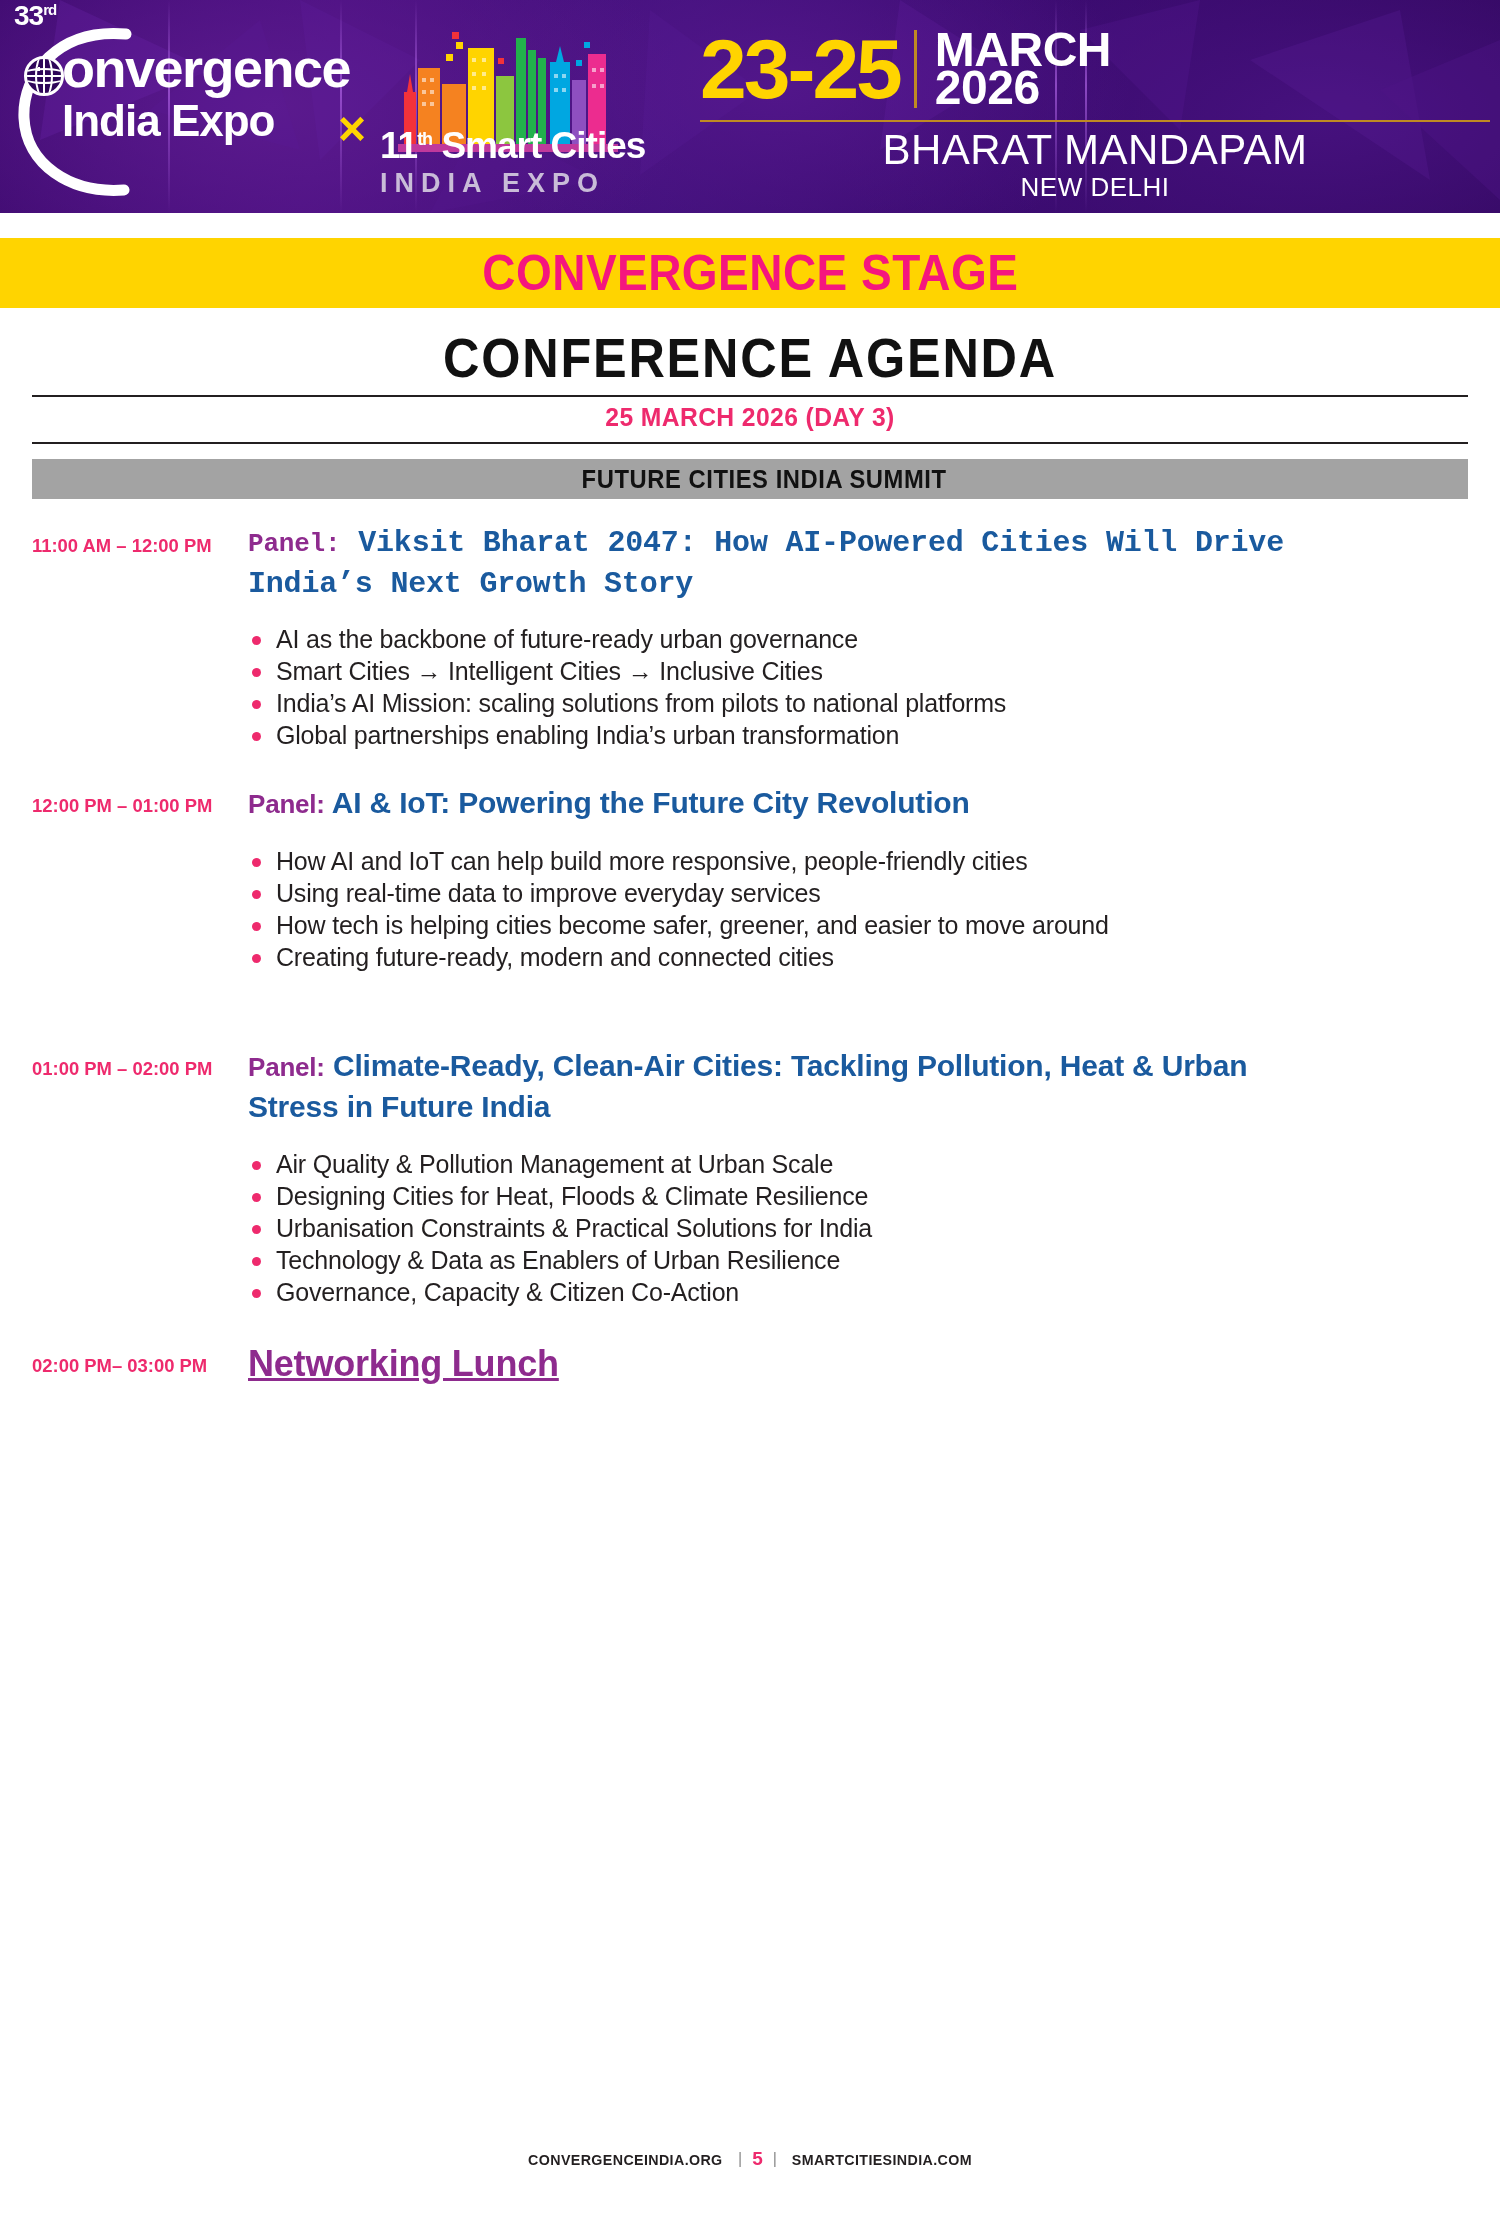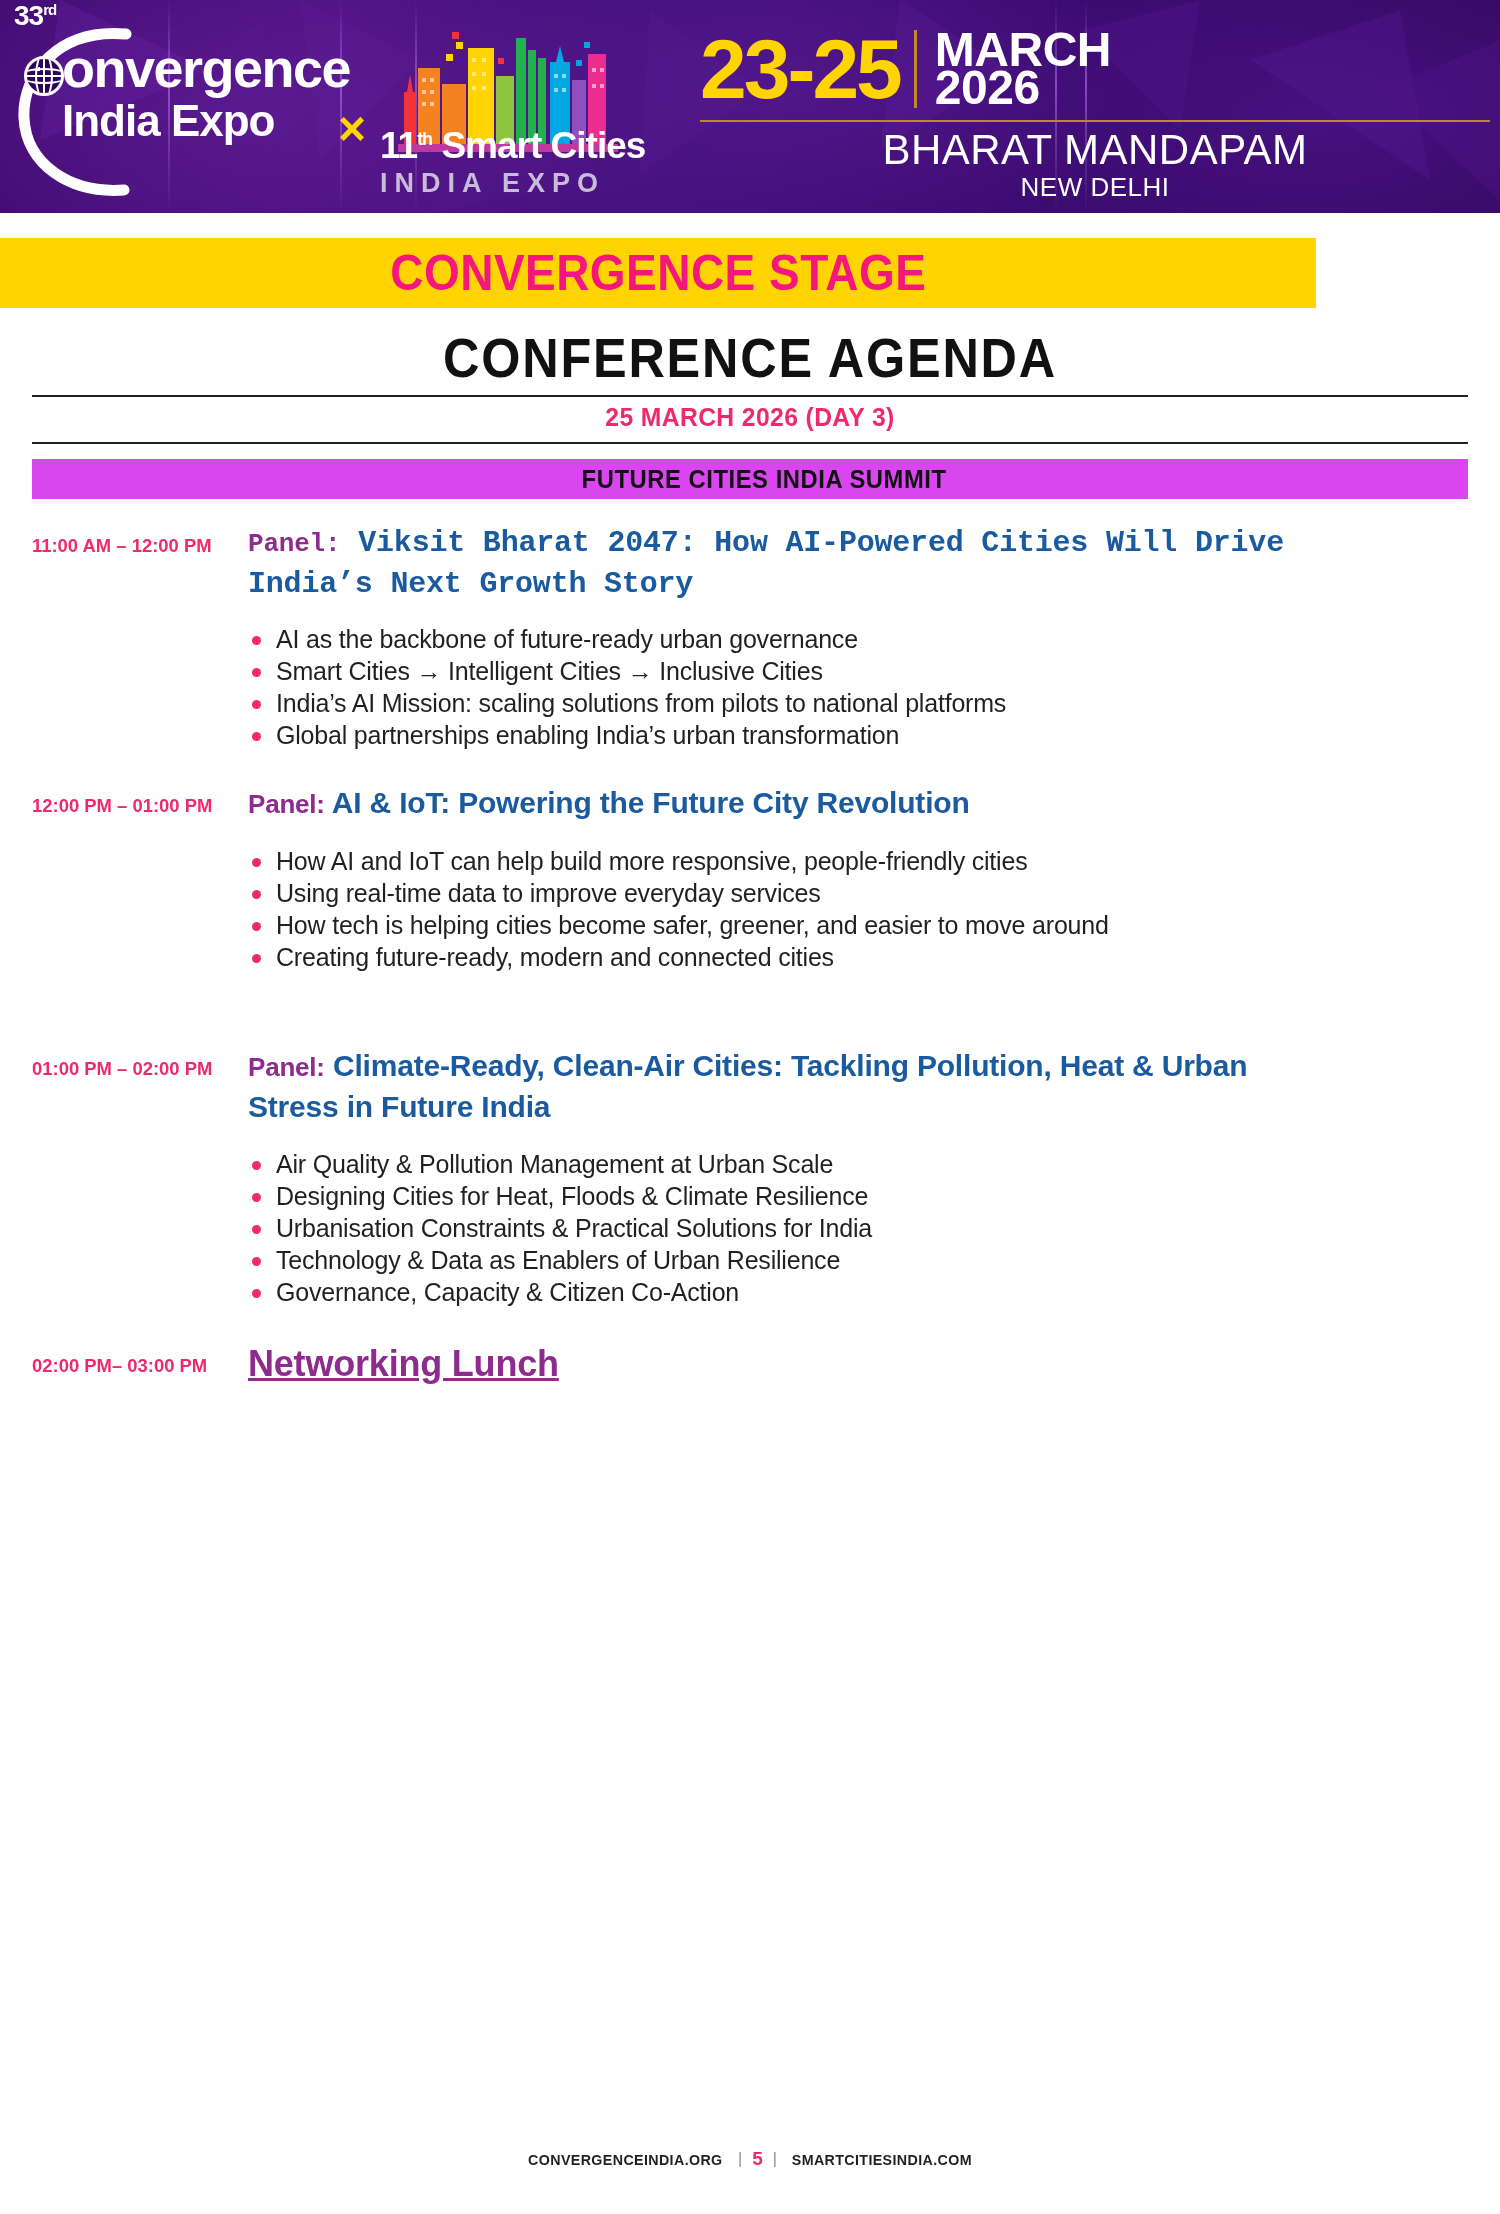--- a/index.html
+++ b/index.html
@@ -205,21 +205,21 @@
     line-height: 30px;
     letter-spacing: .5px;
     text-align: center;
     white-space: nowrap;
   }
 
   
   .stage-bar {
     position: absolute;
     left: 0; top: 238px;
-    width: 1316px;
+    width: 1500px;
     height: 70px;
     background: #ffd400;
     display: flex;
     align-items: center;
     justify-content: center;
   }
   .stage-bar .txt {
     color: #f5167e;
     font-family: "Liberation Sans", sans-serif;
     font-weight: bold;
@@ -264,21 +264,21 @@
     letter-spacing: .4px;
     transform: scaleX(.95);
   }
 
   
   .summit-bar {
     position: absolute;
     left: 32px; top: 459px;
     width: 1436px;
     height: 40px;
-    background: #d946ef;
+    background: #a3a3a3;
     display: flex;
     align-items: center;
     justify-content: center;
     padding-left: 28px;
   }
   .summit-bar .txt {
     color: #111;
     font-family: "Liberation Sans", sans-serif;
     font-weight: bold;
     font-size: 25px;

